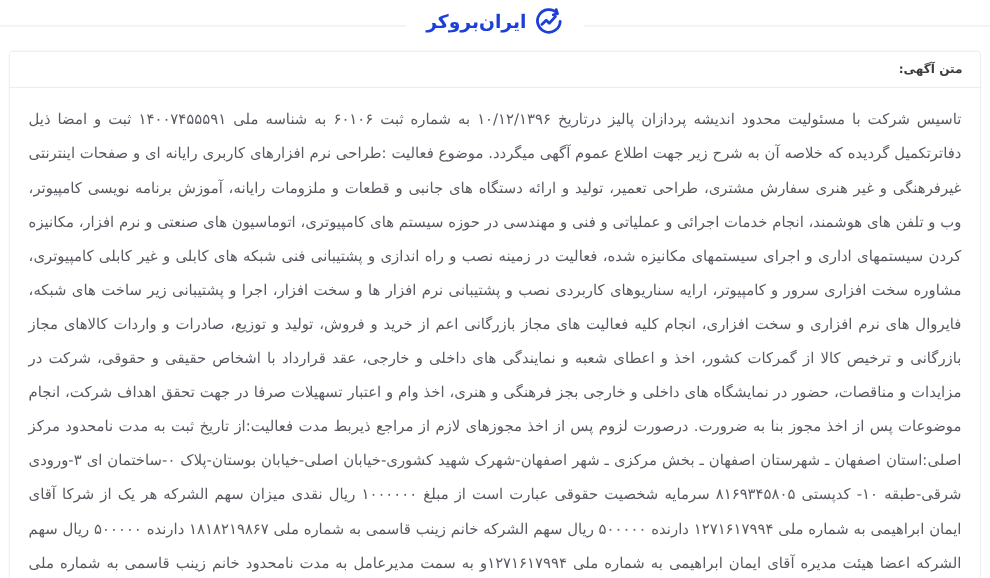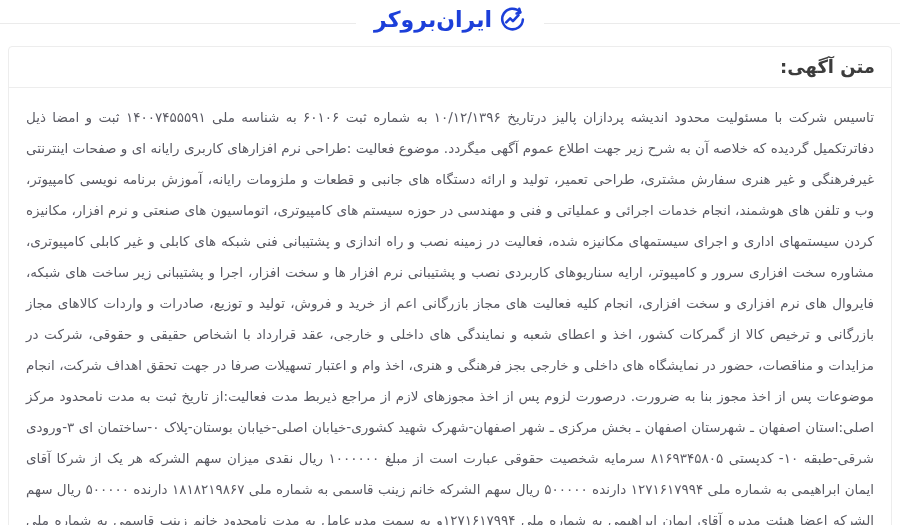--- a/index.html
+++ b/index.html
@@ -21,42 +21,42 @@
   }
   .brand {
     position: absolute; left: 50%; top: 6px; transform: translateX(-50%);
     background: #ffffff; padding: 0 18px;
     display: flex; align-items: center; gap: 7px;
     direction: rtl; cursor: pointer;
   }
   .brand-icon { color: var(--accent); display: flex; align-items: center; }
   .brand-name {
     color: var(--accent);
-    font-size: 22px;
+    font-size: 17px;
     font-weight: bold;
     letter-spacing: 0;
     white-space: nowrap;
   }
 
   
   .panel {
     margin: 0 8px;
     border: 1px solid #ededed;
     border-radius: 4px;
     min-height: 620px; 
     box-sizing: border-box;
     background: #ffffff;
   }
   .panel-header {
     direction: rtl;
     text-align: right;
     padding: 9px 16px 10px 16px;
     border-bottom: 1px solid #ededed;
     color: #3c3c3c;
-    font-size: 18px;
+    font-size: 11px;
     font-weight: bold;
   }
   .panel-body {
     direction: rtl;
     unicode-bidi: plaintext;
     text-align: justify;
     padding: 14px 17px 20px 17px;
     color: #5a5a63;
     font-size: 13.5px;
     line-height: 31px;

